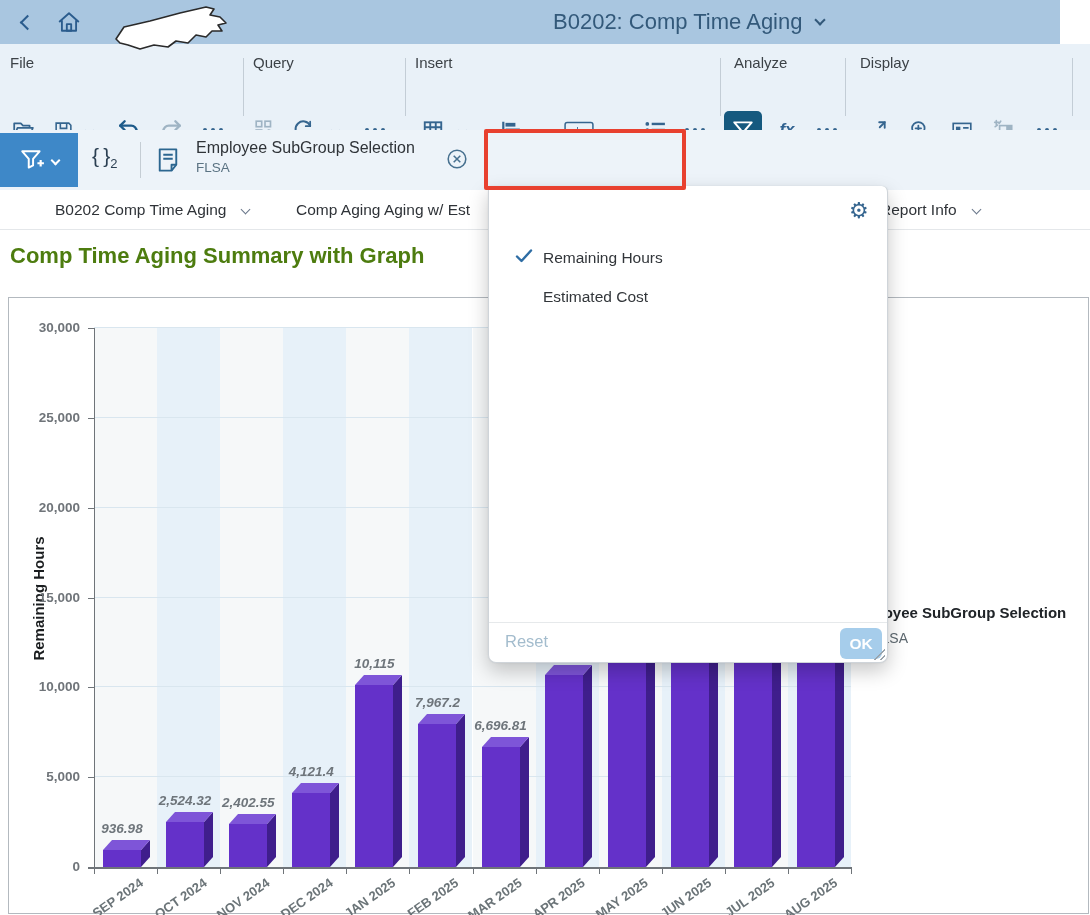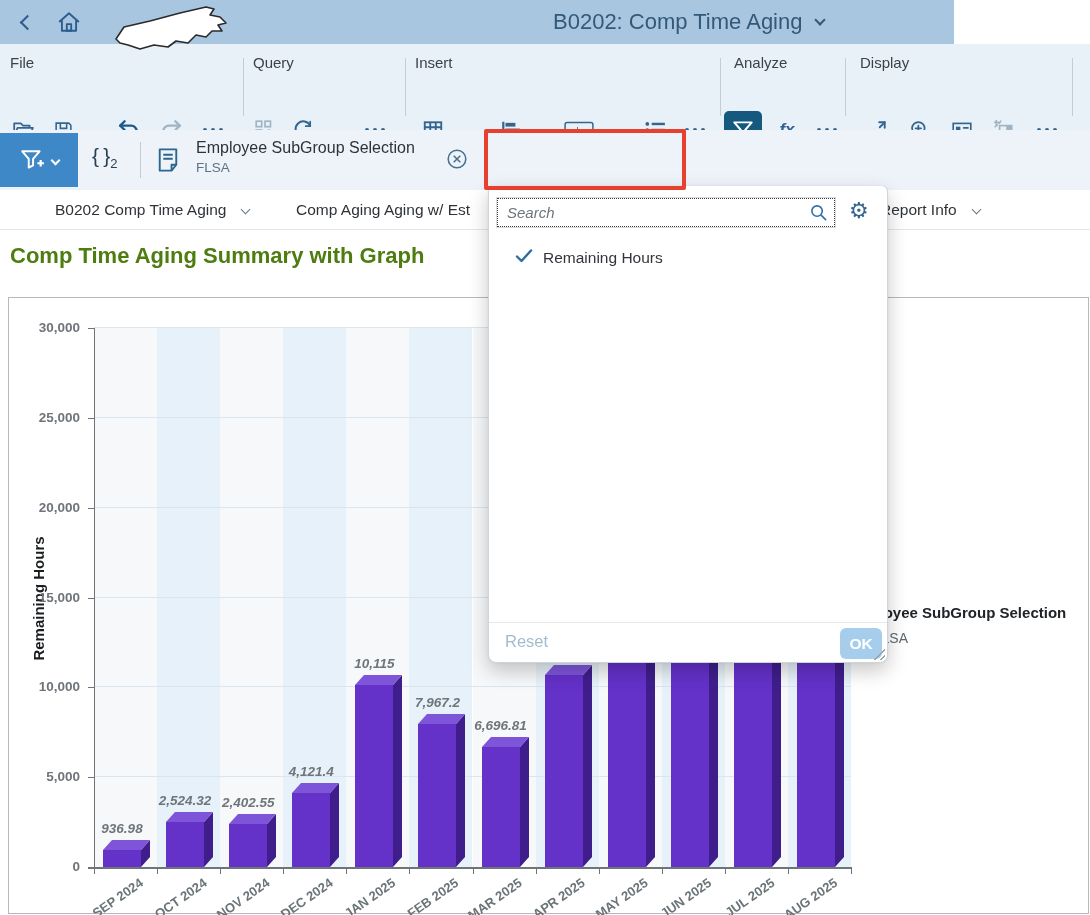--- a/index.html
+++ b/index.html
@@ -1,21 +1,21 @@
 <!DOCTYPE html>
 <html><head>
 <meta charset="utf-8">
 <style>
   * { margin:0; padding:0; box-sizing:border-box; }
   html,body { width:1090px; height:915px; overflow:hidden; background:#fff;
     font-family:"Liberation Sans", sans-serif; position:relative; }
   .abs { position:absolute; }
 
   
-  .header { position:absolute; left:0; top:0; width:954px; height:44px; background:#a9c6e0; z-index:6; }
+  .header { position:absolute; left:0; top:0; width:1060px; height:44px; background:#a9c6e0; z-index:6; }
   .hdr-ic { position:absolute; top:0; height:44px; display:flex; align-items:center; justify-content:center; color:#2b5c8d; cursor:pointer; }
   .chev { display:inline-block; width:8px; height:8px; border-right:2px solid; border-bottom:2px solid; transform:rotate(45deg); }
   .chev.left { width:11px; height:11px; border-width:2.5px; transform:rotate(135deg); }
   .nc-map { position:absolute; left:110px; top:3px; z-index:7; }
   .hdr-title { position:absolute; left:553px; top:9px; font-size:22px; color:#33597a; display:flex; align-items:center; gap:14px; }
   .hdr-title .chev { color:#33597a; margin-top:-4px; }
 
   
   .toolbar { position:absolute; left:0; top:44px; width:1090px; height:86px; background:#e9f1f8; }
   .tb-label { position:absolute; top:10px; font-size:15px; color:#3c4247; }
@@ -487,39 +487,34 @@
     <div class="xtick" style="left: 463.5px; top: 570px;"></div>
     <div class="xtick" style="left: 526.583px; top: 570px;"></div>
     <div class="xtick" style="left: 589.667px; top: 570px;"></div>
     <div class="xtick" style="left: 652.75px; top: 570px;"></div>
     <div class="xtick" style="left: 715.833px; top: 570px;"></div>
     <div class="xtick" style="left: 778.917px; top: 570px;"></div>
     <div class="xtick" style="left: 842px; top: 570px;"></div>
   </div>
 
 <div class="panel">
-  <div class="search-wrap">
-    <input class="search-input" type="text" placeholder="Search" style="">
-    <span class="search-ic">
-      <svg width="19" height="19" viewBox="0 0 20 20" fill="none" stroke="currentColor" stroke-width="1.7" stroke-linecap="round">
-        <circle cx="8.5" cy="8.5" r="5.5"></circle>
-          <path d="M13 13 L17.5 17.5"></path>
-      </svg>
-    </span>
-  </div>
   <span class="gear">⚙</span>
 
   <div class="opt-row" style="top:54px">
     <span class="opt-check">
       <svg width="18" height="16" viewBox="0 0 18 16" fill="none" stroke="currentColor" stroke-width="2.4" stroke-linecap="round" stroke-linejoin="round">
         <path d="M2 8.5 L6.5 13 L16 2.5"></path>
       </svg>
     </span>
     <span class="opt-label">Remaining Hours</span>
   </div>
+  <div class="opt-row" style="top:93px">
+    <span class="opt-check"></span>
+    <span class="opt-label">Estimated Cost</span>
+  </div>
 
   <div class="panel-footer-line"></div>
   <span class="reset-btn">Reset</span>
   <button class="ok-btn">OK</button>
   <div class="resize-handle"></div>
 </div>
 
 <div class="redbox"></div>
 
 </body></html>

